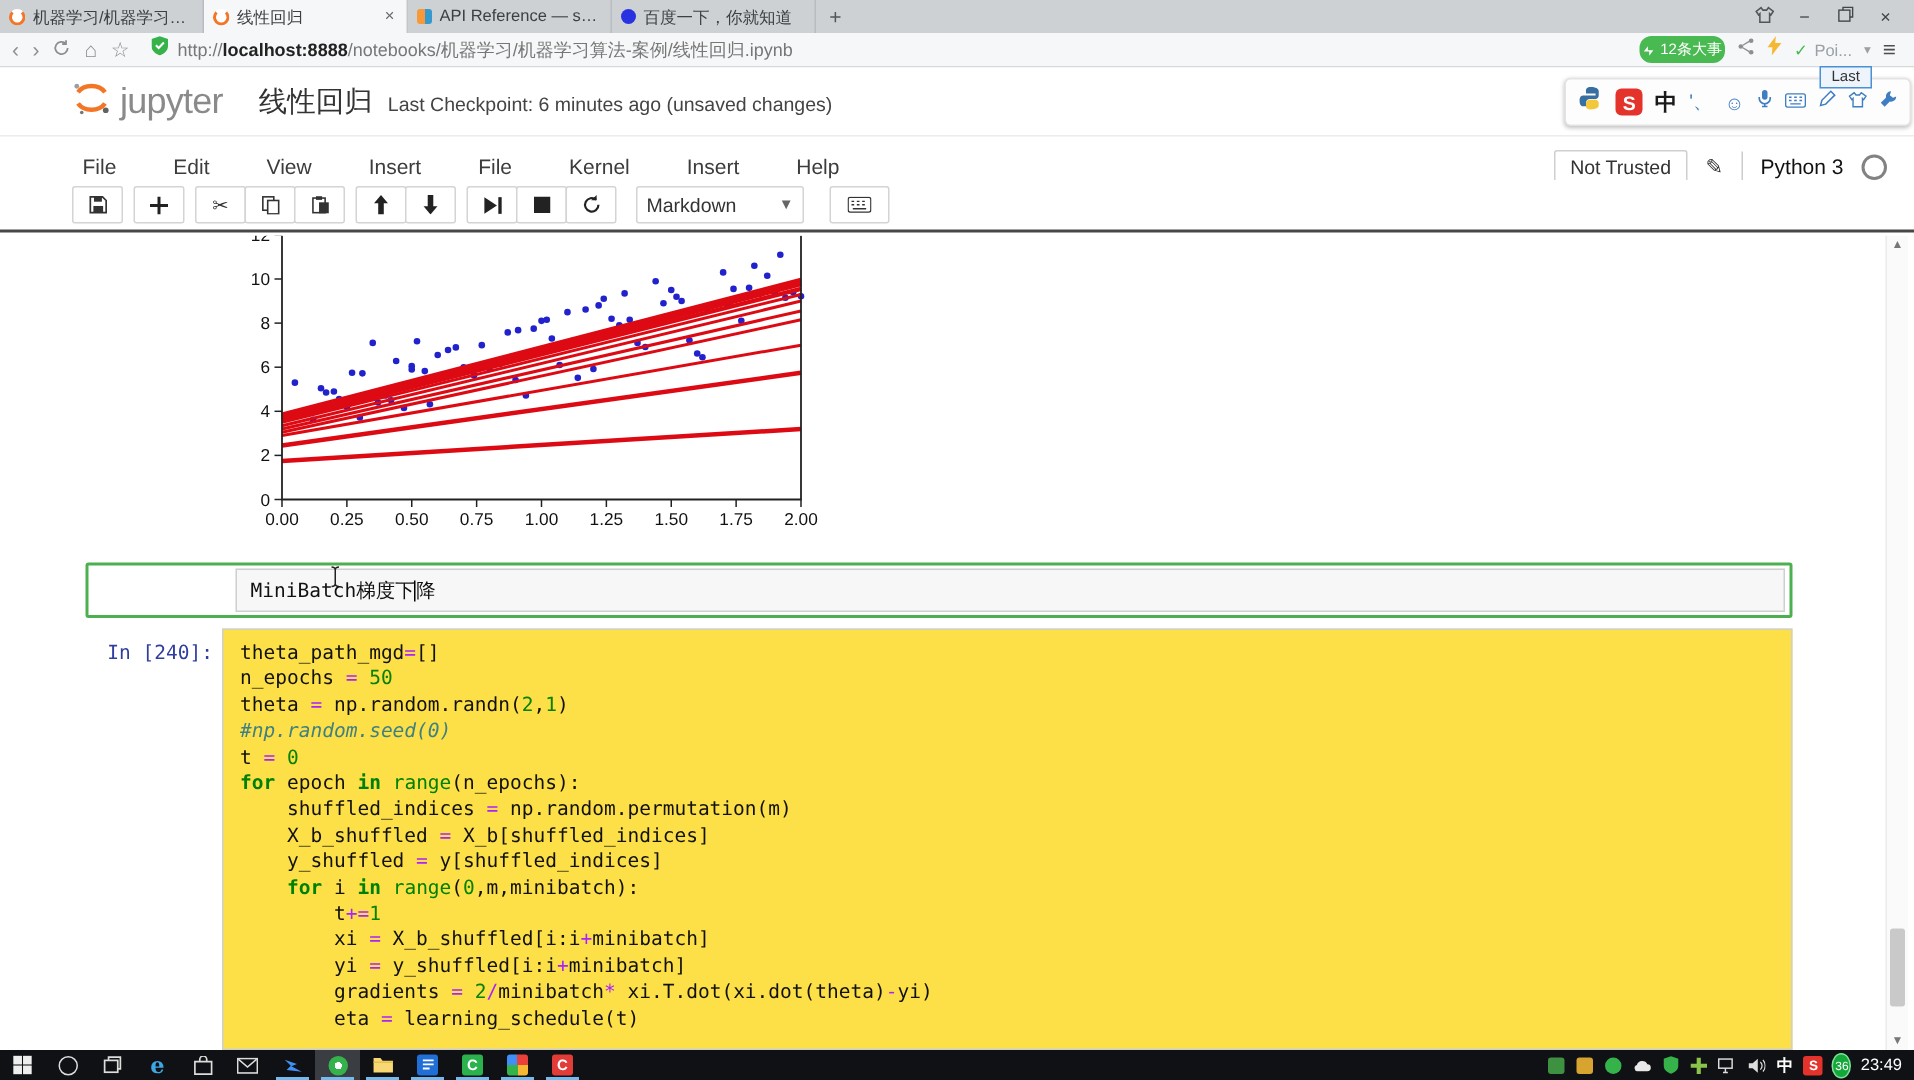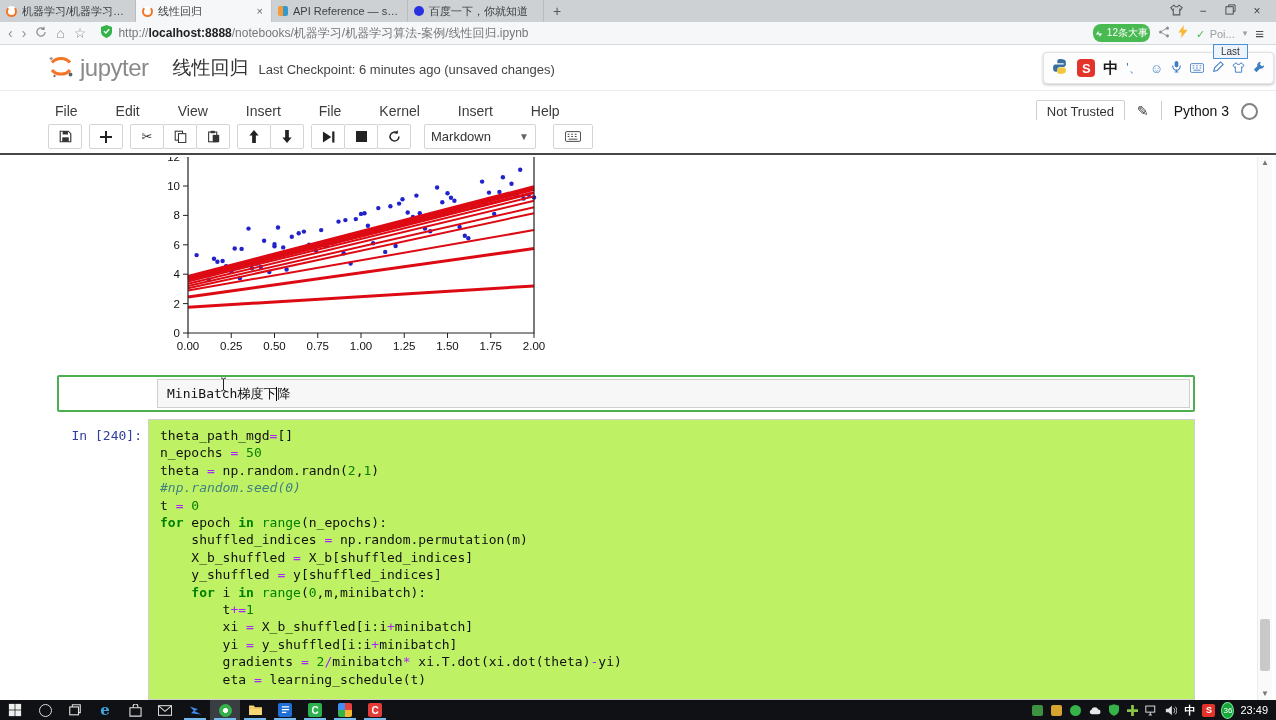--- a/index.html
+++ b/index.html
@@ -72,21 +72,21 @@
   #chart{position:absolute;left:148px;top:0;}
 
   .mdcell{position:absolute;left:57px;top:218px;width:1138px;height:37px;border:2px solid #4caf50;border-radius:2px;background:#fff;display:flex;box-sizing:border-box;}
   .mdprompt{width:98px;}
   .mdedit{flex:1;margin:2px 3px 2px 0;border:1px solid #cfcfcf;background:#f7f7f7;font-family:"DejaVu Sans Mono","Liberation Mono",monospace;font-size:13px;color:#111;display:flex;align-items:center;padding-left:9px;box-sizing:border-box;}
   .caret-bar{display:inline-block;width:1px;height:14px;background:#000;vertical-align:-2px;}
   .mouse-ibeam{position:absolute;left:219px;top:220px;}
 
   .codecell{position:absolute;left:57px;top:262px;width:1138px;height:281px;display:flex;box-sizing:border-box;}
   .cprompt{width:91px;text-align:right;padding:9px 6px 0 0;font-family:"DejaVu Sans Mono","Liberation Mono",monospace;font-size:13px;color:#303f9f;box-sizing:border-box;white-space:nowrap;}
-  .codearea{flex:1;border:1px solid #cfcfcf;background:#bef264;padding:7px 0 0 11px;box-sizing:border-box;}
+  .codearea{flex:1;border:1px solid #cfcfcf;background:#fde047;padding:7px 0 0 11px;box-sizing:border-box;}
   .codearea pre{margin:0;font-family:"DejaVu Sans Mono","Liberation Mono",monospace;font-size:13px;line-height:17.4px;color:#111;}
   .tok-k{color:#008000;font-weight:bold;}
   .tok-b{color:#008000;margin-top:16px;}
   .tok-n{color:#088000;}
   .tok-c{color:#408080;font-style:italic;}
   .tok-o{color:#aa22ff;}
 
   .vscroll{position:absolute;right:4px;top:0;width:14px;height:543px;background:#fafafa;border-left:1px solid #ececec;}
   .varrow{position:absolute;left:0;width:14px;height:12px;text-align:center;font-size:8px;color:#777;line-height:12px;}
   .vthumb{position:absolute;left:2px;top:462px;width:10px;height:52px;background:#c9c9c9;border-radius:2px;}

